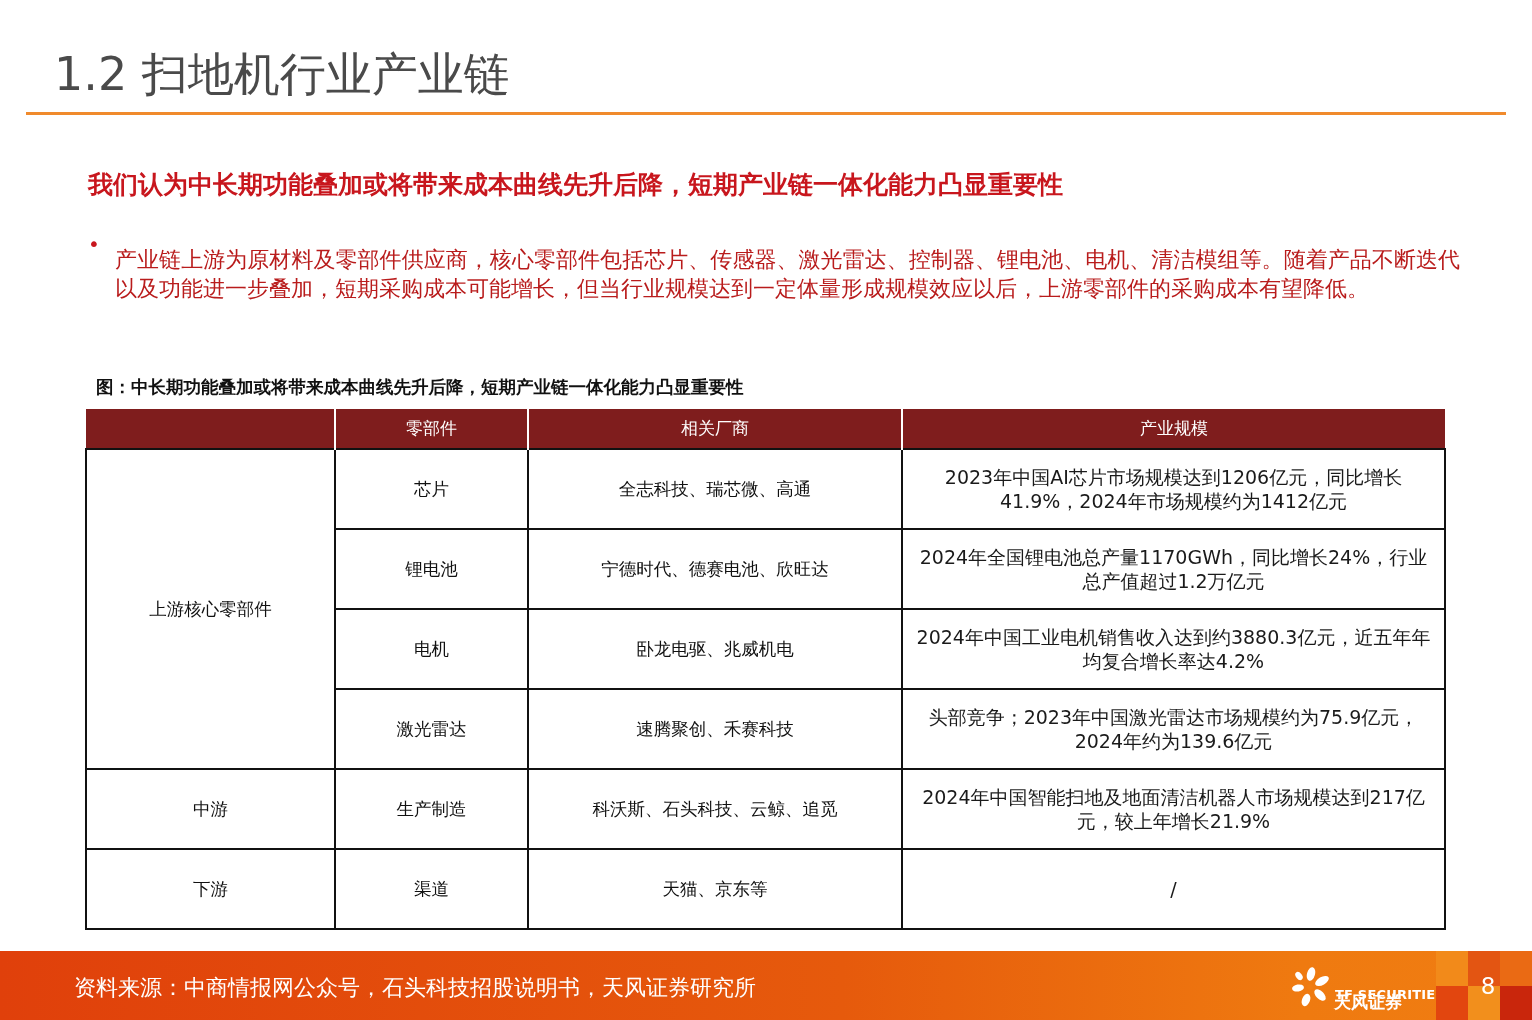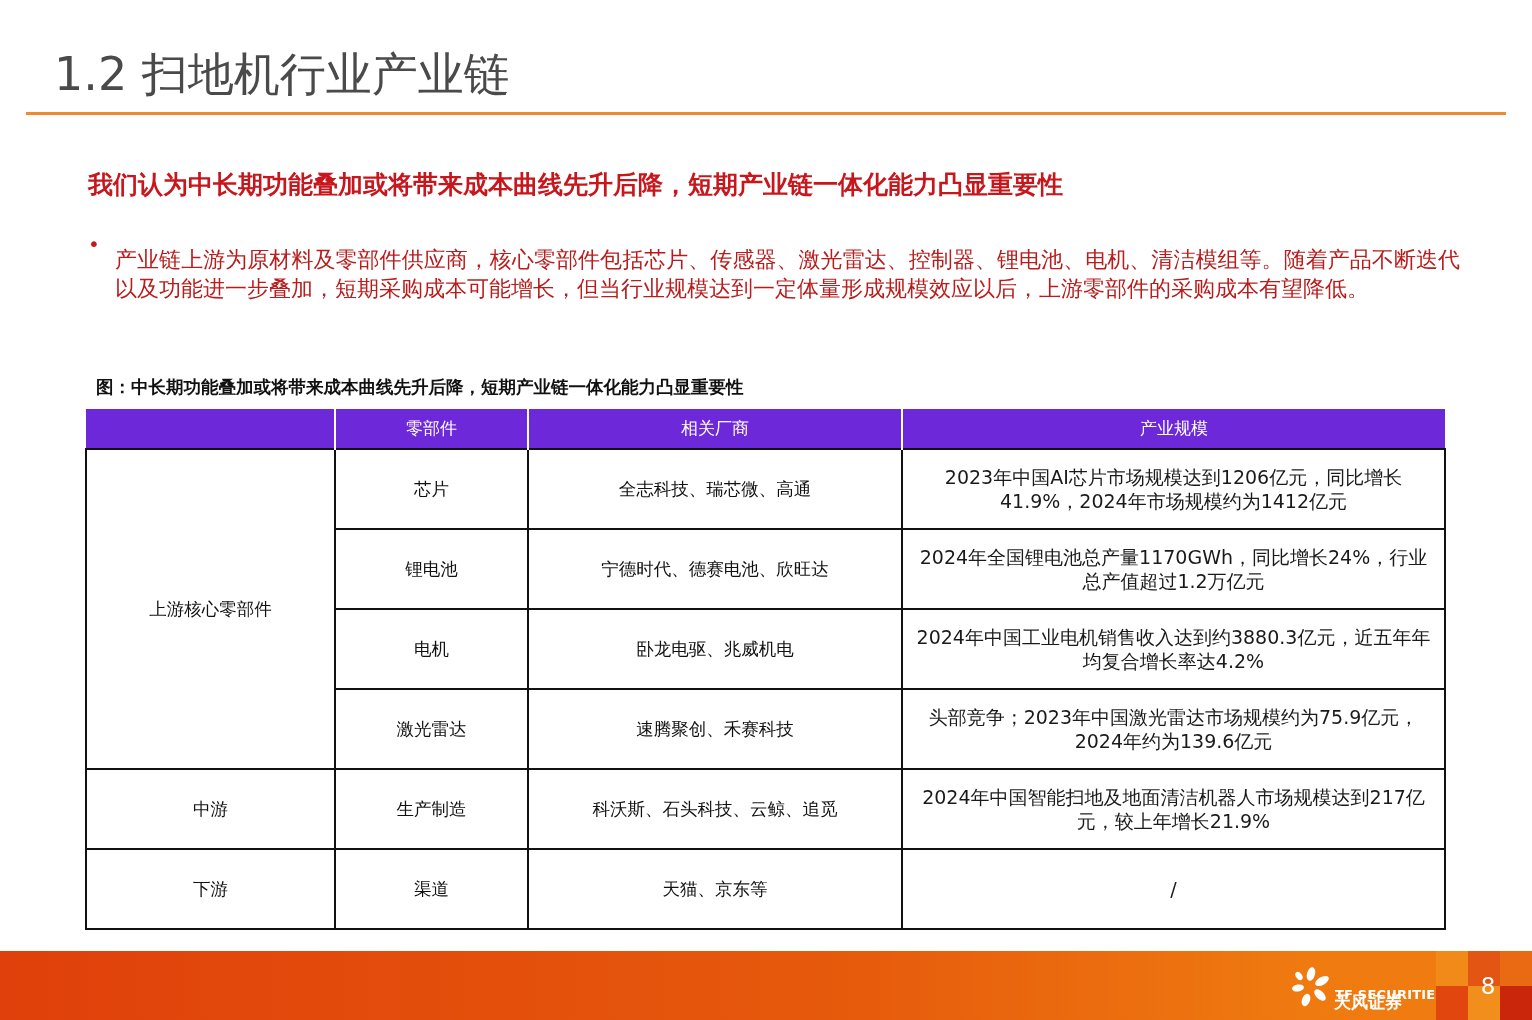--- a/index.html
+++ b/index.html
@@ -36,21 +36,21 @@
       position: absolute; left: 96px; top: 375px;
       font-size: 17.5px; font-weight: bold; color: #111; white-space: nowrap;
     }
 
     table.chain {
       position: absolute; left: 85px; top: 409px;
       border-collapse: collapse; table-layout: fixed;
       width: 1359px;
     }
     table.chain th {
-      background: #6d28d9; color: #ffffff; font-weight: normal;
+      background: #7f1d1d; color: #ffffff; font-weight: normal;
       font-size: 17px; height: 40px; text-align: center;
       border-left: 2px solid #ffffff; border-right: 2px solid #ffffff;
     }
     table.chain th:first-child { border-left: none; }
     table.chain th:last-child { border-right: none; }
     table.chain td {
       border: 2px solid #111; height: 80px; text-align: center; vertical-align: middle;
       font-size: 17.5px; color: #111; line-height: 24px; padding: 0 8px;
     }
     table.chain td.scale { font-size: 19px; line-height: 24px; color: #1a1a1a; }
@@ -150,20 +150,21 @@
     <tr>
       <td>下游</td>
       <td>渠道</td>
       <td>天猫、京东等</td>
       <td class="scale">/</td>
     </tr>
   </tbody>
 </table>
 
 <div class="footer">
+  <div class="footer-source">资料来源：中商情报网公众号，石头科技招股说明书，天风证券研究所</div>
 
   <div class="logo">
     <svg class="logo-mark" viewBox="0 0 40 40">
       <ellipse cx="21" cy="7" rx="4" ry="7" fill="#ffffff" transform="rotate(15 21 7)"></ellipse>
       <ellipse cx="32" cy="14" rx="4" ry="7.5" fill="#ffffff" transform="rotate(60 32 14)"></ellipse>
       <ellipse cx="30" cy="28" rx="4" ry="7" fill="#ffffff" transform="rotate(-45 30 28)"></ellipse>
       <ellipse cx="16" cy="33" rx="4" ry="6.5" fill="#ffffff" transform="rotate(20 16 33)"></ellipse>
       <ellipse cx="8" cy="21" rx="3.5" ry="6" fill="#ffffff" transform="rotate(80 8 21)"></ellipse>
       <ellipse cx="9" cy="9" rx="3" ry="4.5" fill="#ffffff" transform="rotate(-40 9 9)"></ellipse>
       <circle cx="20" cy="20" r="3" fill="#f07d12"></circle>

